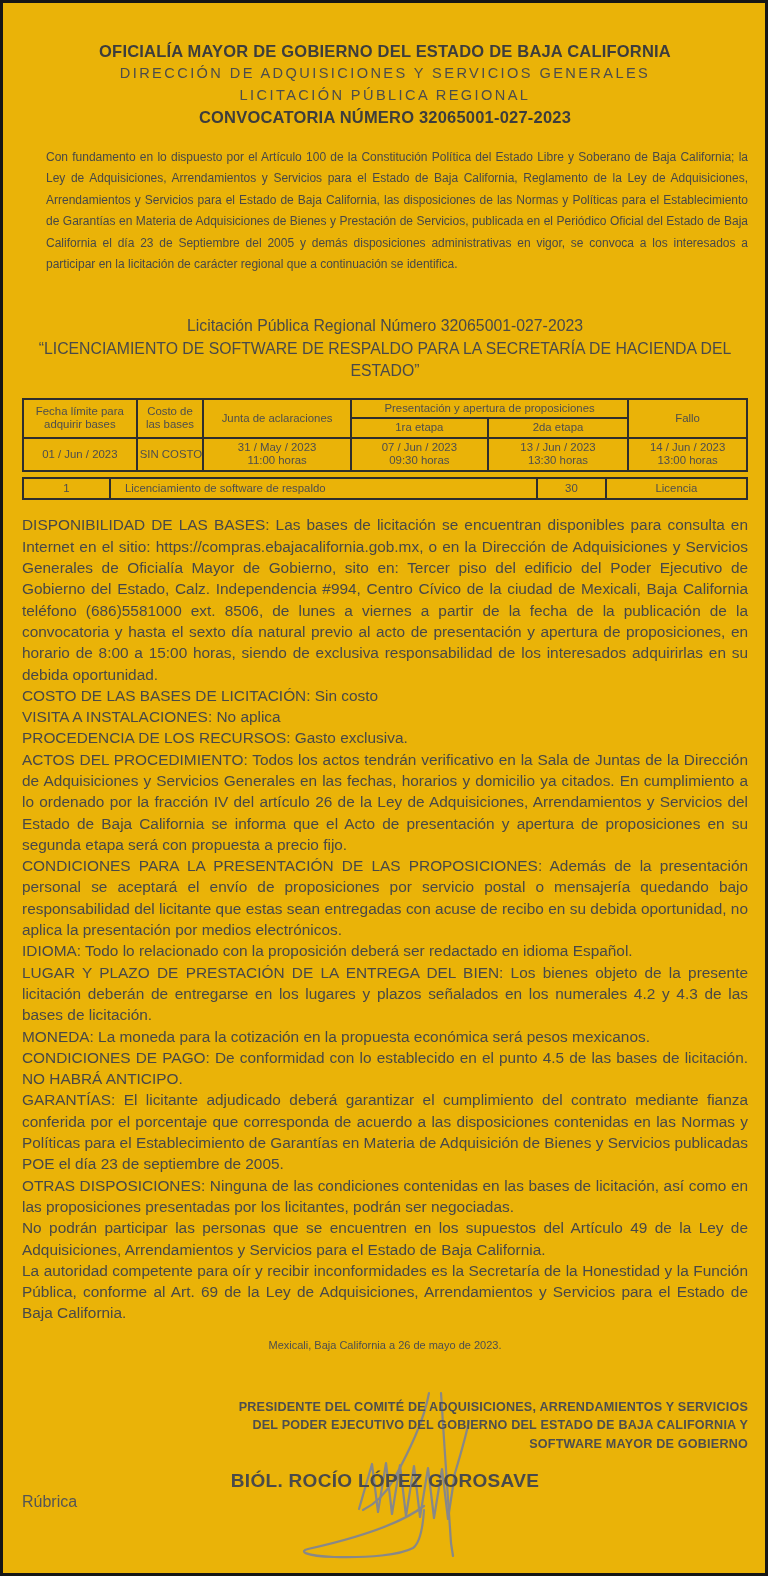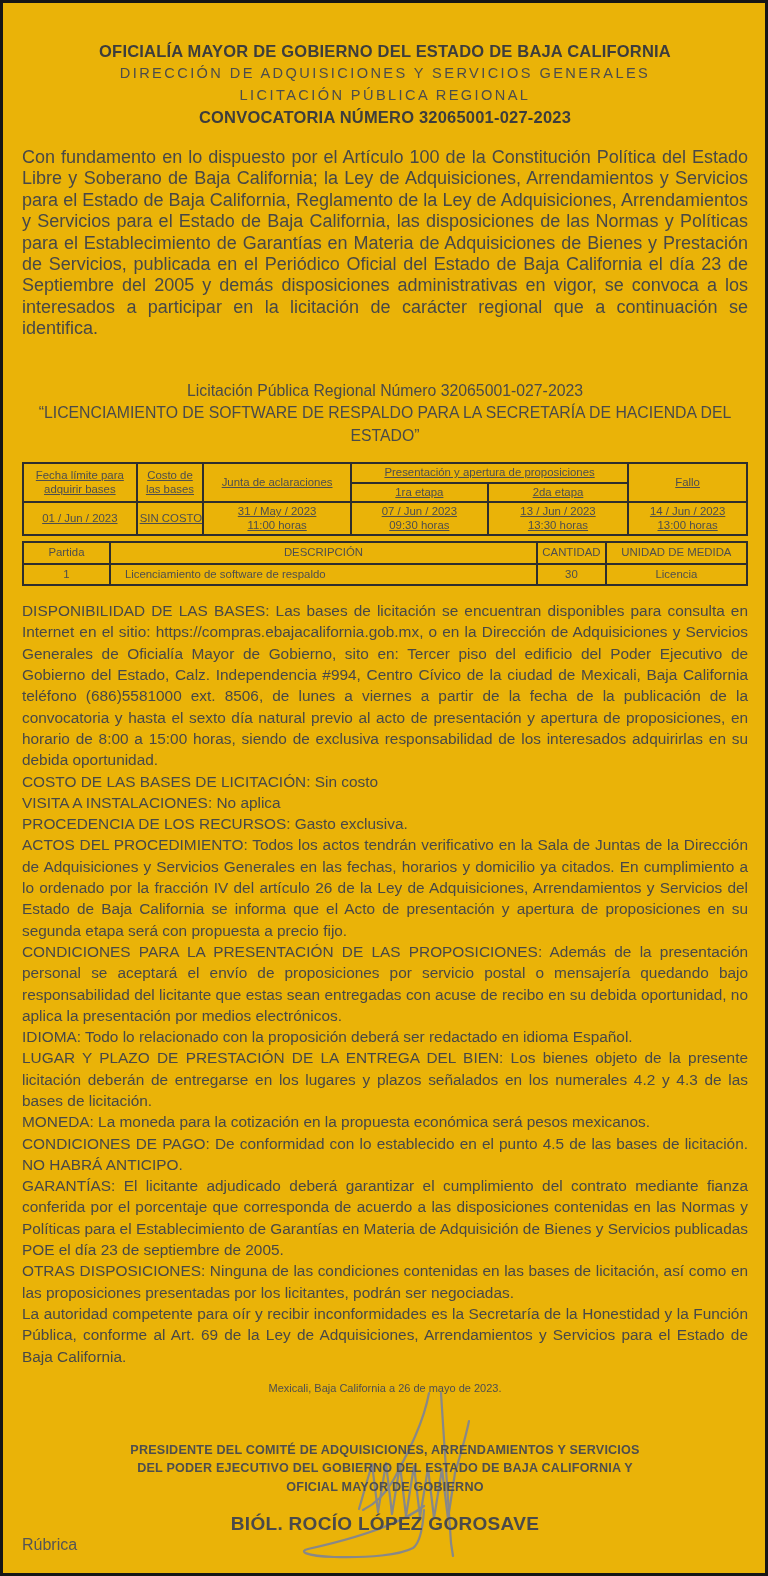--- a/index.html
+++ b/index.html
@@ -17,62 +17,62 @@
   .content{padding:37px 17px 0 19px;}
 
   
   .doc-header{text-align:center;line-height:22px;}
   .hdr-bold{font-size:16.5px;font-weight:bold;color:#3d3d3d;letter-spacing:.2px;}
   .hdr-light{font-size:14.6px;font-weight:400;color:#4c4c4c;letter-spacing:2.4px;}
 
   
   .intro{
     margin-top:19px;
-    font-size:18px;line-height:21.4px;
-    text-align:justify;color:#484848;
+    font-size:12px;line-height:21.4px;
+    text-align:justify;color:#484848;margin-left:24px;
   }
 
   
   .tender-title{
     margin-top:40px;text-align:center;
     font-size:15.8px;line-height:22.5px;color:#4a4a4a;
   }
 
   
   .tbl{
     width:100%;border-collapse:collapse;table-layout:fixed;
     font-size:11.4px;color:#4e4e4e;line-height:13.5px;
   }
   .tbl td{
     border:2px solid #2e2e2e;
     text-align:center;vertical-align:middle;
     padding:2px 2px;
   }
-  .tbl-schedule{margin-top:15px;text-decoration:underline;}
+  .tbl-schedule{margin-top:15px;}
   .tbl-items{margin-top:5px;}
   .tbl-items td{padding:3px 2px;}
   .desc-data{text-align:left !important;padding-left:14px !important;}
   .no-wrap{white-space:nowrap;}
 
   
   .body-text{margin-top:14px;}
   .body-text p{
     margin:0;
     font-size:15.4px;line-height:21.3px;
     text-align:justify;color:#484848;
   }
 
   
   .date-line{
     margin-top:15px;text-align:center;
     font-size:11px;color:#4e4e4e;
   }
   .signer-block{
     position:relative;z-index:2;
-    margin-top:47px;text-align:center;
+    margin-top:47px;text-align:right;
     font-size:12.6px;line-height:18.5px;
     font-weight:600;color:#4e4e4e;letter-spacing:.2px;
   }
   .signer-name{
     position:relative;z-index:2;
     margin-top:17px;text-align:center;
     font-size:19px;font-weight:bold;color:#4a4a4a;letter-spacing:.3px;
   }
   .rubrica{
     position:relative;z-index:2;
@@ -154,26 +154,20 @@
     </table>
 
     <table class="tbl tbl-items">
       <colgroup>
         <col style="width:12%">
           <col style="width:59%">
           <col style="width:9.5%">
           <col style="width:19.5%">
       </colgroup>
       <tbody>
-        <tr>
-          <td>Partida</td>
-          <td>DESCRIPCIÓN</td>
-          <td>CANTIDAD</td>
-          <td>UNIDAD DE MEDIDA</td>
-        </tr>
         <tr>
           <td>1</td>
           <td class="desc-data">Licenciamiento de software de respaldo</td>
           <td>30</td>
           <td>Licencia</td>
         </tr>
       </tbody>
     </table>
 
     <div class="body-text">
@@ -182,29 +176,30 @@
       <p>VISITA A INSTALACIONES: No aplica</p>
       <p>PROCEDENCIA DE LOS RECURSOS: Gasto exclusiva.</p>
       <p>ACTOS DEL PROCEDIMIENTO: Todos los actos tendrán verificativo en la Sala de Juntas de la Dirección de Adquisiciones y Servicios Generales en las fechas, horarios y domicilio ya citados. En cumplimiento a lo ordenado por la fracción IV del artículo 26 de la Ley de Adquisiciones, Arrendamientos y Servicios del Estado de Baja California se informa que el Acto de presentación y apertura de proposiciones en su segunda etapa será con propuesta a precio fijo.</p>
       <p>CONDICIONES PARA LA PRESENTACIÓN DE LAS PROPOSICIONES: Además de la presentación personal se aceptará el envío de proposiciones por servicio postal o mensajería quedando bajo responsabilidad del licitante que estas sean entregadas con acuse de recibo en su debida oportunidad, no aplica la presentación por medios electrónicos.</p>
       <p>IDIOMA: Todo lo relacionado con la proposición deberá ser redactado en idioma Español.</p>
       <p>LUGAR Y PLAZO DE PRESTACIÓN DE LA ENTREGA DEL BIEN: Los bienes objeto de la presente licitación deberán de entregarse en los lugares y plazos señalados en los numerales 4.2 y 4.3 de las bases de licitación.</p>
       <p>MONEDA: La moneda para la cotización en la propuesta económica será pesos mexicanos.</p>
       <p>CONDICIONES DE PAGO: De conformidad con lo establecido en el punto 4.5 de las bases de licitación. NO HABRÁ ANTICIPO.</p>
       <p>GARANTÍAS: El licitante adjudicado deberá garantizar el cumplimiento del contrato mediante fianza conferida por el porcentaje que corresponda de acuerdo a las disposiciones contenidas en las Normas y Políticas para el Establecimiento de Garantías en Materia de Adquisición de Bienes y Servicios publicadas POE el día 23 de septiembre de 2005.</p>
       <p>OTRAS DISPOSICIONES: Ninguna de las condiciones contenidas en las bases de licitación, así como en las proposiciones presentadas por los licitantes, podrán ser negociadas.</p>
+      <p>No podrán participar las personas que se encuentren en los supuestos del Artículo 49 de la Ley de Adquisiciones, Arrendamientos y Servicios para el Estado de Baja California.</p>
       <p>La autoridad competente para oír y recibir inconformidades es la Secretaría de la Honestidad y la Función Pública, conforme al Art. 69 de la Ley de Adquisiciones, Arrendamientos y Servicios para el Estado de Baja California.</p>
     </div>
 
     <div class="date-line">Mexicali, Baja California a 26 de mayo de 2023.</div>
 
     <div class="signer-block">
       <div>PRESIDENTE DEL COMITÉ DE ADQUISICIONES, ARRENDAMIENTOS Y SERVICIOS</div>
       <div>DEL PODER EJECUTIVO DEL GOBIERNO DEL ESTADO DE BAJA CALIFORNIA Y</div>
-      <div>OFICIAL MAYOR DE GOBIERNO</div>
+      <div>SOFTWARE MAYOR DE GOBIERNO</div>
     </div>
     <div class="signer-name">BIÓL. ROCÍO LÓPEZ GOROSAVE</div>
     <div class="rubrica">Rúbrica</div>
   </div>
 
   <svg class="sig-svg" viewBox="0 0 768 1576" fill="none" stroke="#888888" stroke-width="2.2" stroke-linecap="round" stroke-linejoin="round">
     <path d="M 426 1390 C 421 1418, 406 1448, 391 1476 C 381 1494, 370 1502, 360 1507"></path>
     <path d="M 438 1390 C 441 1440, 445 1492, 448 1540 L 450 1553"></path>
     <path d="M 356 1506 L 369 1461 L 375 1509 L 383 1460 L 389 1511 L 397 1462 L 403 1513 L 411 1463 L 417 1514 L 425 1465 L 431 1515 L 439 1466 L 445 1516 L 452 1470"></path>
     <path d="M 452 1470 C 458 1450, 463 1433, 466 1418"></path>

